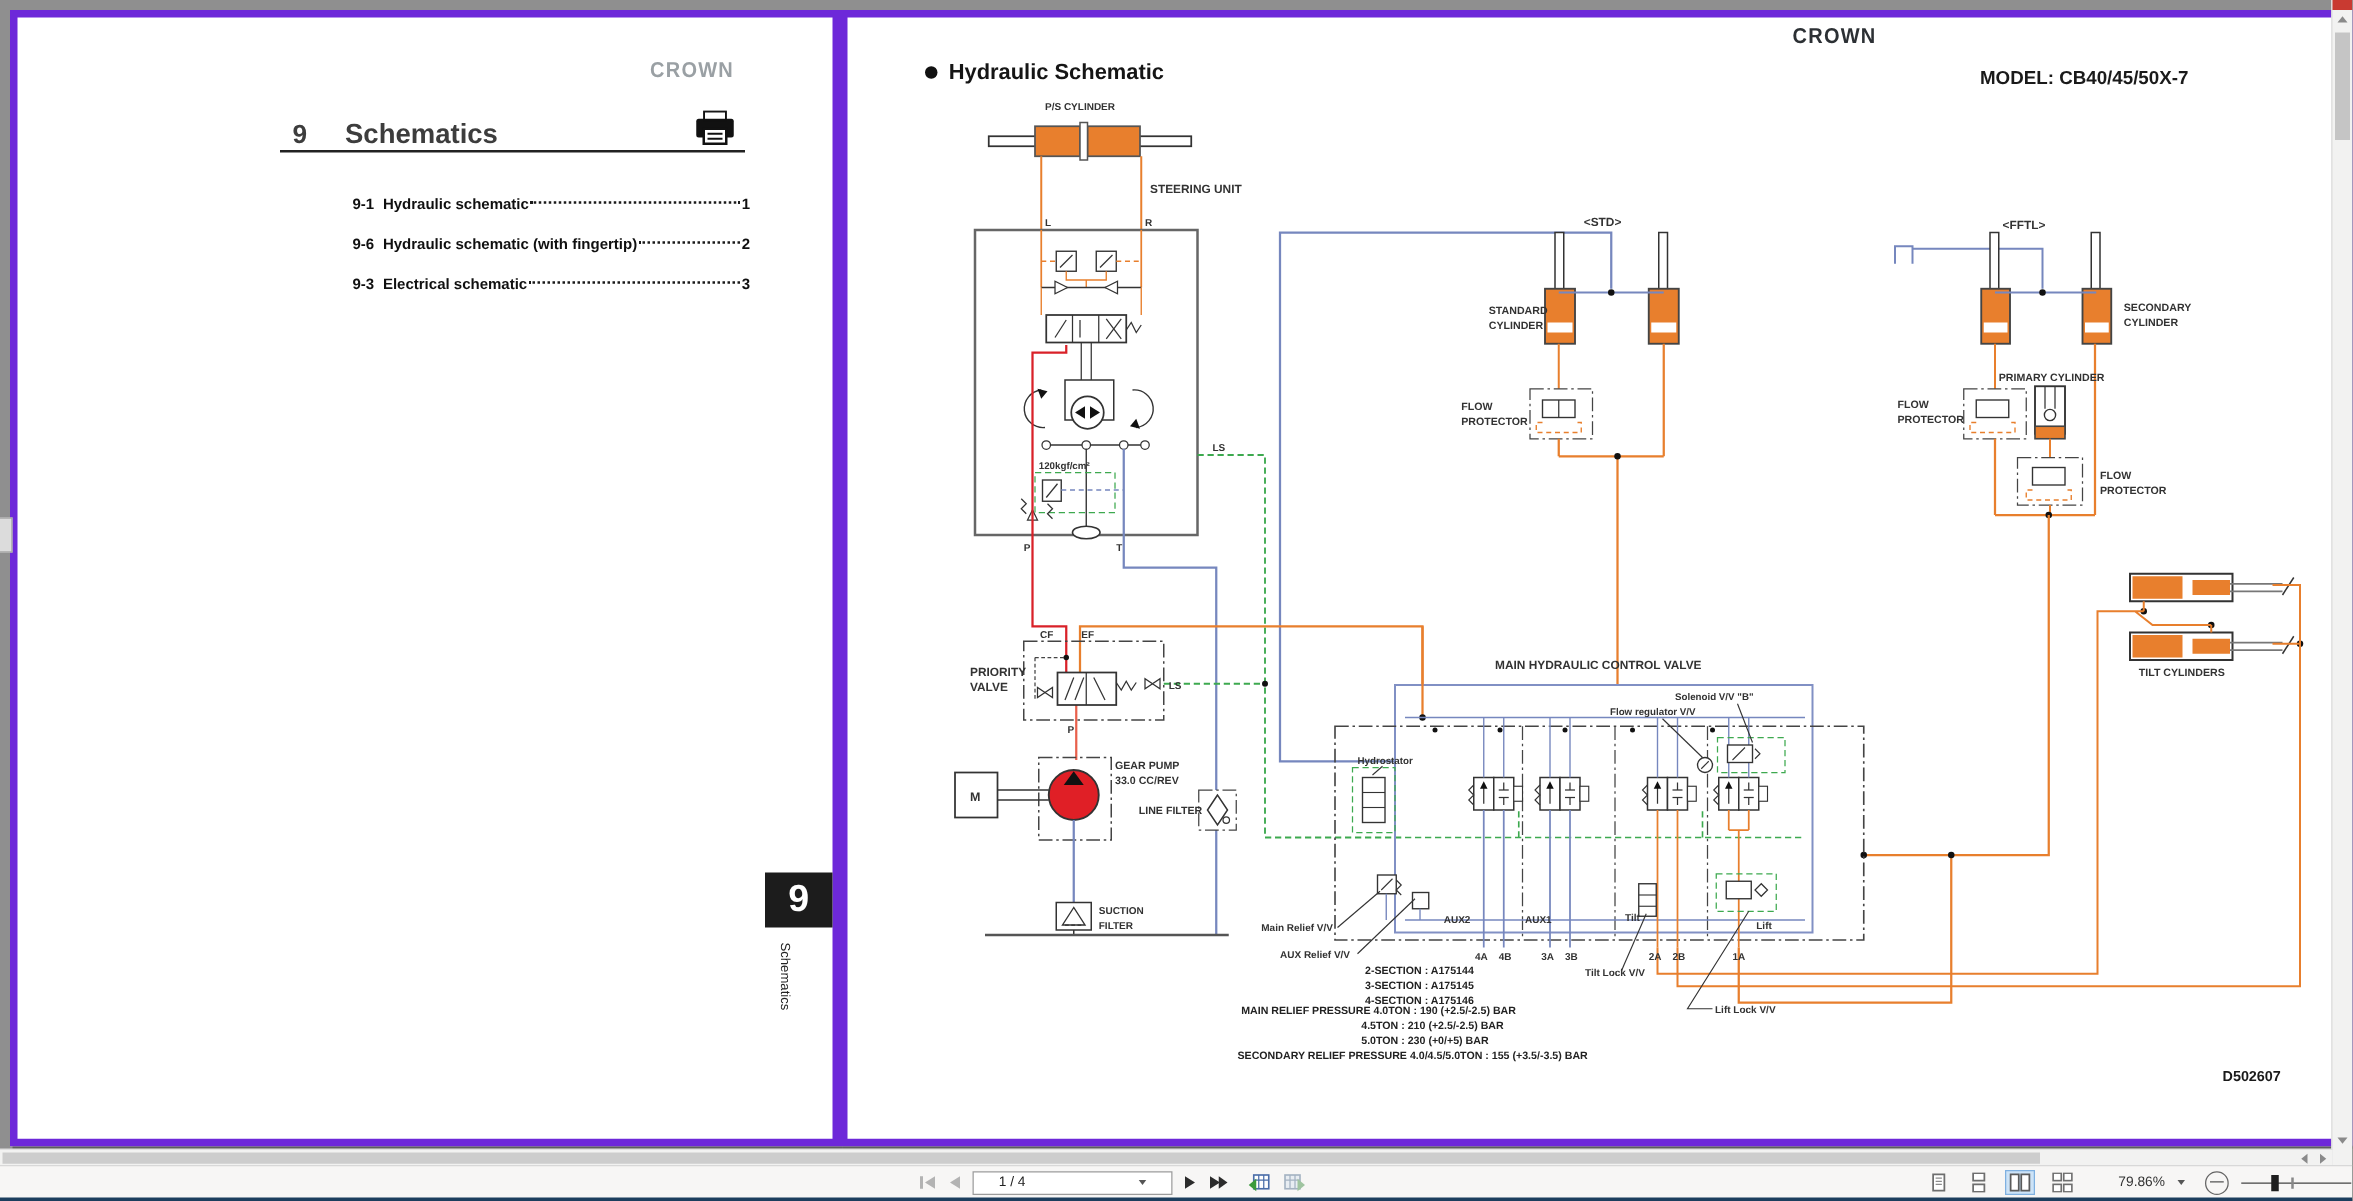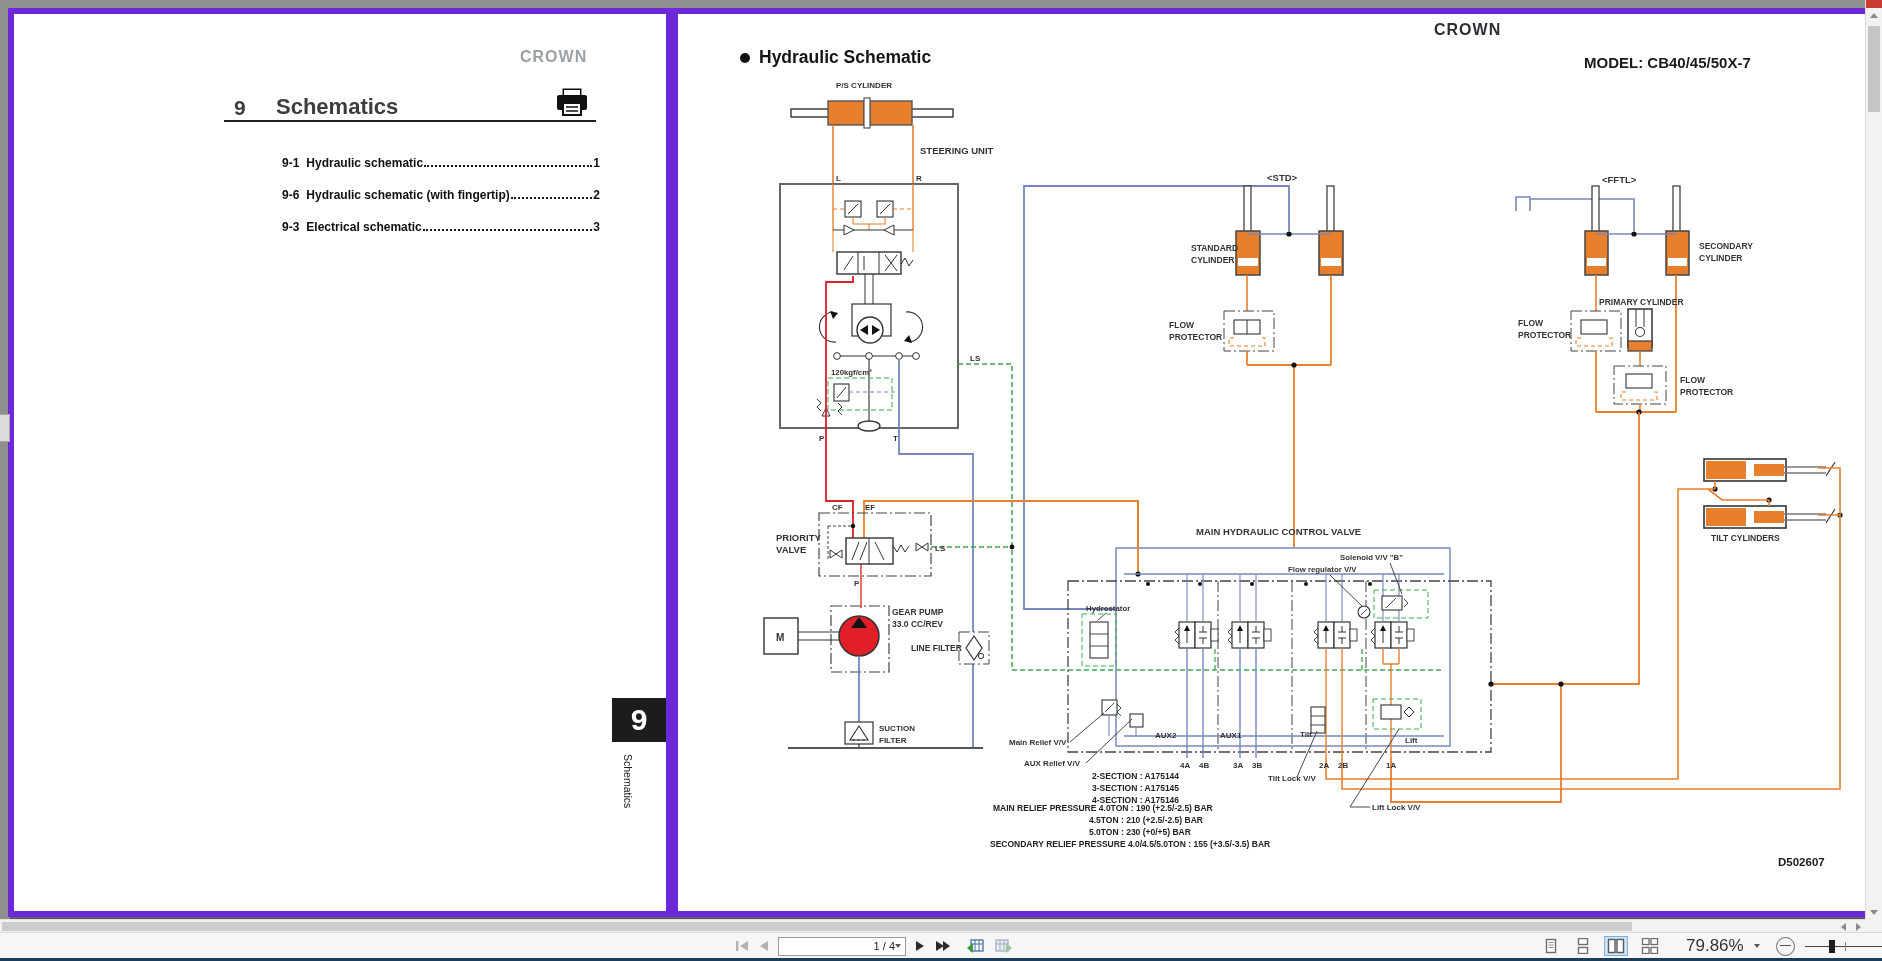--- a/index.html
+++ b/index.html
@@ -11,21 +11,21 @@
   .page-right{left:672px;width:1200px;height:897px;}
 
   
   .crown{font-weight:800;letter-spacing:1px;transform:scaleY(1.08);}
   .crown.gray{color:#9aa0a4;}
   .crown.dark{color:#2c3034;}
   .chapter-num{position:absolute;left:220px;top:82px;font-size:21px;font-weight:800;color:#3d3d3d;}
   .chapter-title{position:absolute;left:262px;top:80px;font-size:22px;font-weight:800;color:#3d3d3d;}
   .chapter-rule{position:absolute;left:210px;top:106px;width:372px;height:0;border-top:2.5px solid #222;}
   .toc{position:absolute;left:268px;width:318px;}
-  .toc-row{display:flex;align-items:flex-end;font-size:12px;font-weight:700;color:#101010;}
+  .toc-row{display:flex;align-items:center;font-size:12px;font-weight:700;color:#101010;}
   .toc-num{margin-right:7px;white-space:nowrap;}
   .toc-title{white-space:nowrap;}
   .toc-dots{flex:1;border-bottom:2px dotted #1a1a1a;margin:0 1px 3px 1px;min-width:8px;}
   .side-tab{position:absolute;left:598px;top:684px;width:54px;height:44px;background:#1c1c1c;
             color:#fff;font-size:30px;font-weight:800;display:flex;align-items:center;justify-content:center;}
   .side-tab-label{position:absolute;left:608px;top:740px;height:100px;writing-mode:vertical-rl;
                   font-size:10.5px;color:#222;}
 
   
   .rp-title{position:absolute;left:62px;top:33px;display:flex;align-items:center;}
@@ -71,23 +71,23 @@
   .hthumb{position:absolute;left:2px;top:2px;width:1630px;height:9px;background:#cdcdcd;}
   .hbtn{position:absolute;top:0;width:14px;height:13px;display:flex;align-items:center;justify-content:center;}
 
   
   .toolbar{position:absolute;left:0;top:932px;width:1882px;height:26px;background:#f7f6f5;border-top:1px solid #d8d8d8;}
   .navybar{position:absolute;left:0;top:958px;width:1882px;height:3px;background:#1c3e5e;}
   .tb-group{position:absolute;top:0;height:26px;display:flex;align-items:center;gap:9px;}
   .tb-nav{left:735px;}
   .tb-right{left:1540px;gap:10px;}
   .tb-btn{display:flex;align-items:center;justify-content:center;cursor:default;}
-  .pagebox{width:118px;height:17px;background:#fff;border:1px solid #9b9b9b;display:flex;align-items:center;font-size:11px;color:#222;padding:0 4px;justify-content:flex-end;}
+  .pagebox{width:118px;height:17px;background:#fff;border:1px solid #9b9b9b;display:flex;align-items:center;font-size:11px;color:#222;padding:0 20px;justify-content:space-between;}
   .caret{width:0;height:0;border-left:3.5px solid transparent;border-right:3.5px solid transparent;border-top:4px solid #555;}
-  .zoomtxt{font-size:17px;color:#333;min-width:46px;text-align:right;}
+  .zoomtxt{font-size:11px;color:#333;min-width:46px;text-align:right;}
   .zbtn{width:17px;height:17px;border:1.2px solid #666;border-radius:50%;position:relative;}
   .zbtn:before{content:"";position:absolute;left:3px;right:3px;top:7px;height:1.6px;background:#555;}
   .slider{position:relative;width:88px;height:17px;}
   .slider .track{position:absolute;left:0;right:0;top:8px;height:1.6px;background:#444;}
   .slider .tick{position:absolute;left:40px;top:4px;width:1.5px;height:9px;background:#888;}
   .slider .thumb{position:absolute;left:24px;top:2px;width:6px;height:13px;background:#1e1e1e;}
   .layout-ic{padding:1px 2px;border:1px solid transparent;display:flex;}
   .layout-ic.sel{background:#cde3f7;border-color:#7fb0e0;}
 </style>
 </head>

